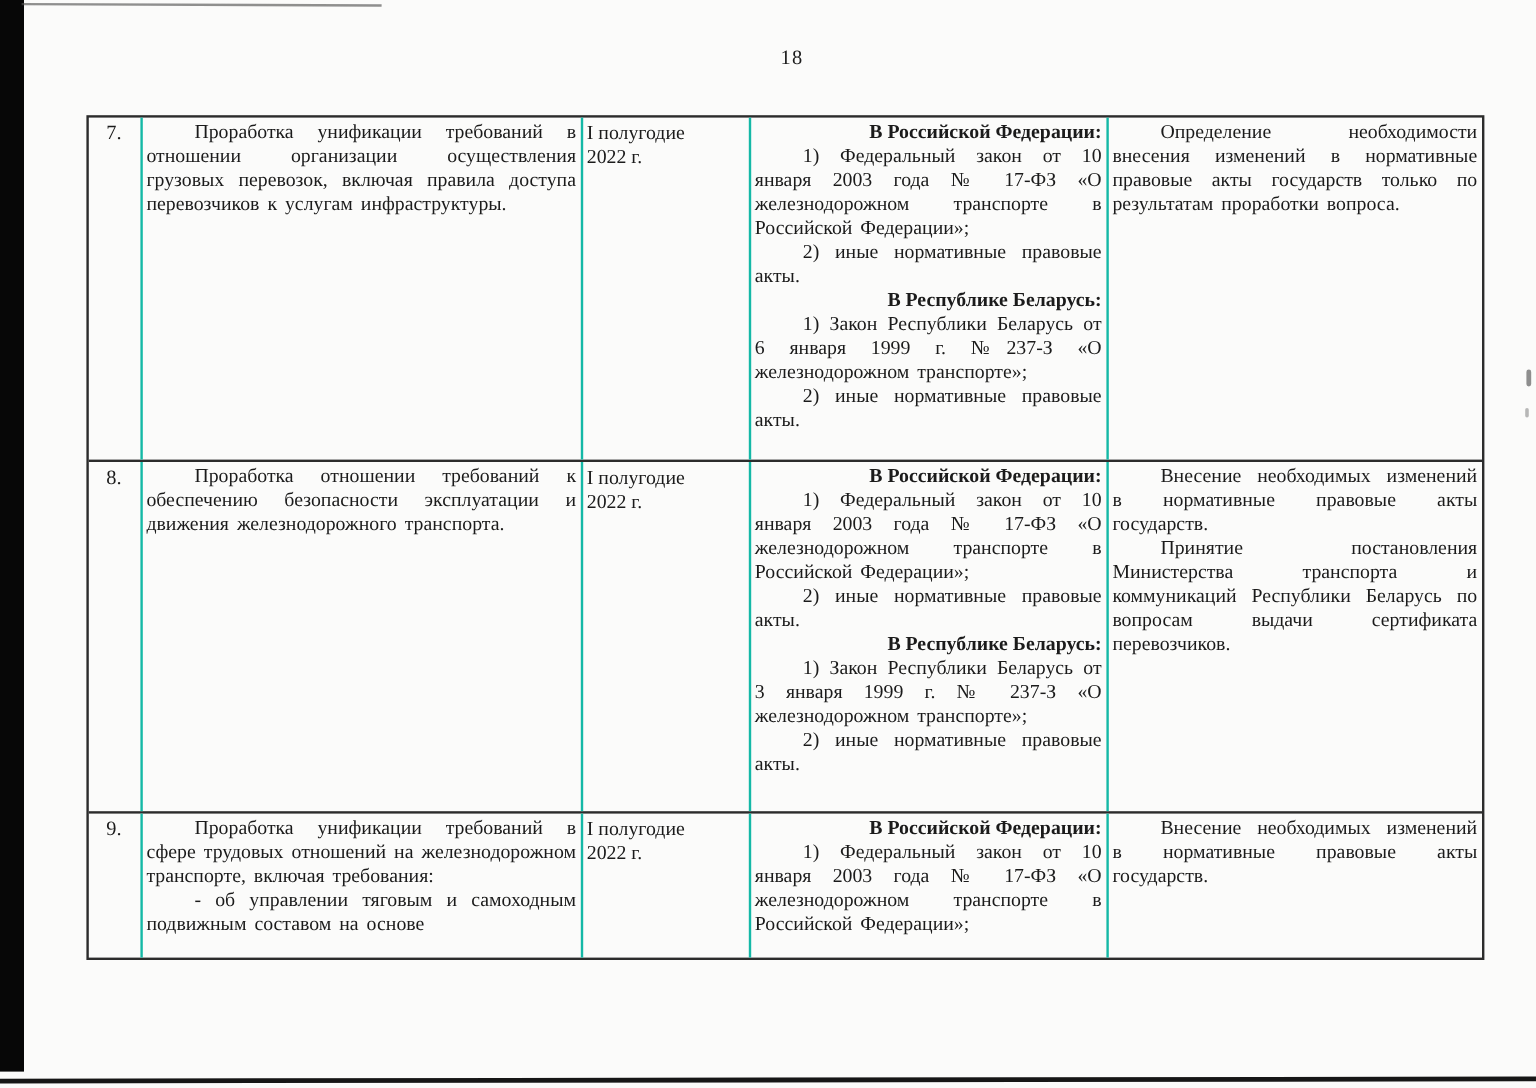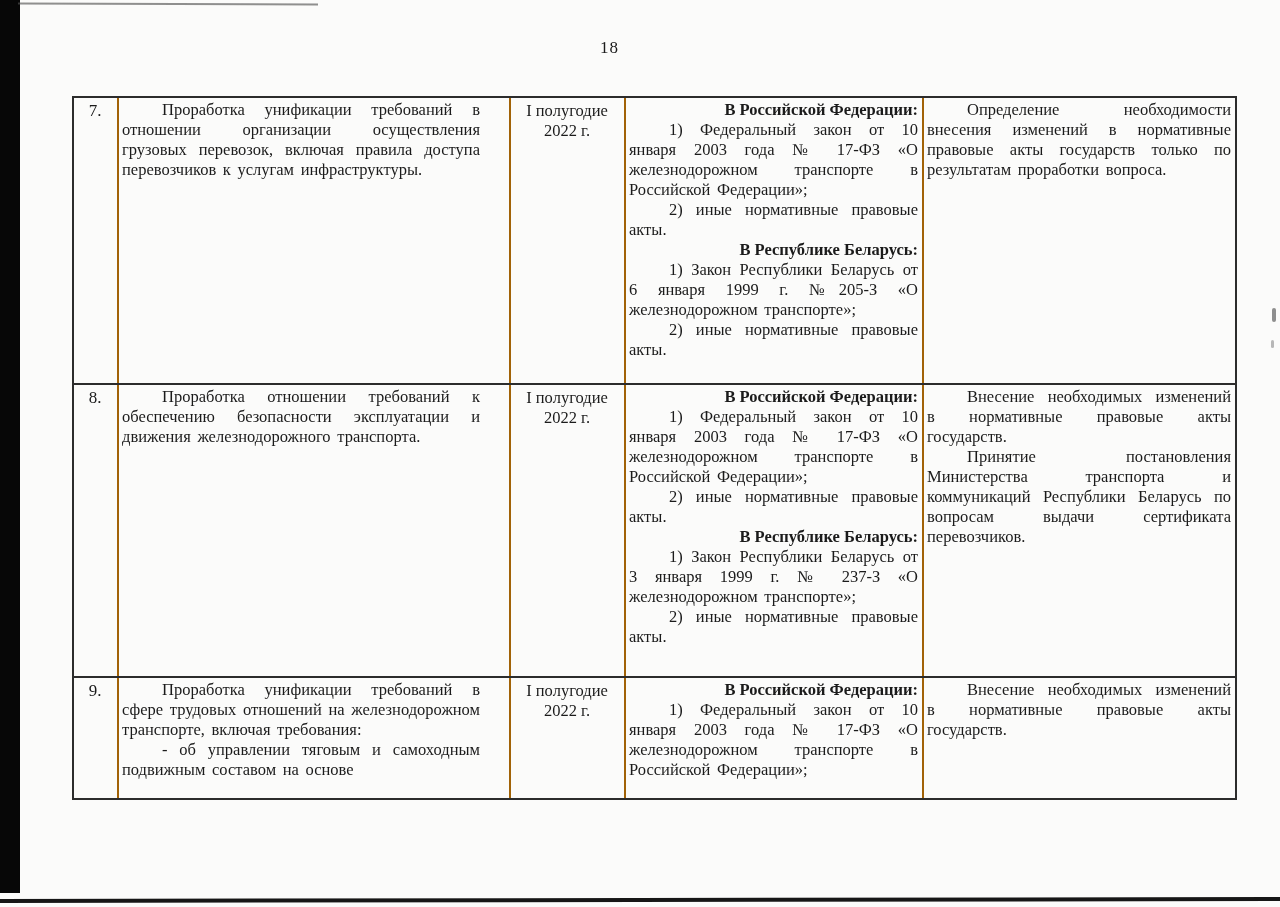--- a/index.html
+++ b/index.html
@@ -53,20 +53,21 @@
     background: #8a8a8a;
     border-radius: 2px;
     opacity: .6;
   }
 
   
   .page-number {
     position: absolute;
     left: 600px; top: 38px;
     width: 120px;
+    text-align: center;
     font-size: 17px;
     letter-spacing: 1px;
   }
 
   
   .doc-table {
     position: absolute;
     left: 72px; top: 96px;
     width: 1161px;
     border: 2px solid #2c2c2c;
@@ -75,38 +76,37 @@
   .trow {
     display: grid;
     grid-template-columns: 43px 367px 140px 298px 313px;
   }
   .trow + .trow { border-top: 2px solid #2c2c2c; }
   .trow:nth-child(1) { height: 285px; }
   .trow:nth-child(2) { height: 291px; }
   .trow:nth-child(3) { height: 120px; }
 
   .cell {
-    border-left: 2px solid #a16207;
+    border-left: 2px solid #14b8a6;
     overflow: hidden;
     font-size: 16.5px;
     line-height: 20px;
     padding: 2px 4px 0 3px;
     box-sizing: border-box;
   }
   .cell:first-child { border-left: none; }
 
   .num-cell {
     text-align: center;
     font-size: 17px;
     padding-top: 3px;
   }
   .term-cell {
-    text-align: center;
+    text-align: left;
     padding-top: 3px;
-    margin-left: 25px;
   }
   .term-cell div { margin: 0; }
 
   .para {
     margin: 0;
     text-indent: 40px;
     text-align: justify;
     word-spacing: 2.5px;
   }
   .legal-header {
@@ -134,21 +134,21 @@
       </div>
     <div class="cell term-cell">
         <div>I полугодие</div>
         <div>2022 г.</div>
       </div>
     <div class="cell legal-cell">
         <p class="legal-header">В Российской Федерации:</p>
         <p class="para">1) Федеральный закон от 10 января 2003 года № 17-ФЗ «О железнодорожном транспорте в Российской Федерации»;</p>
         <p class="para">2) иные нормативные правовые акты.</p>
         <p class="legal-header">В Республике Беларусь:</p>
-        <p class="para">1) Закон Республики Беларусь от 6 января 1999 г. №205-З «О железнодорожном транспорте»;</p>
+        <p class="para">1) Закон Республики Беларусь от 6 января 1999 г. №237-З «О железнодорожном транспорте»;</p>
         <p class="para">2) иные нормативные правовые акты.</p>
       </div>
     <div class="cell result-cell">
         <p class="para">Определение необходимости внесения изменений в нормативные правовые акты государств только по результатам проработки вопроса.</p>
       </div>
   </div>
     <div class="trow">
     <div class="cell num-cell"><span>8.</span></div>
     <div class="cell task-cell">
         <p class="para">Проработка отношении требований к обеспечению безопасности эксплуатации и движения железнодорожного транспорта.</p>

